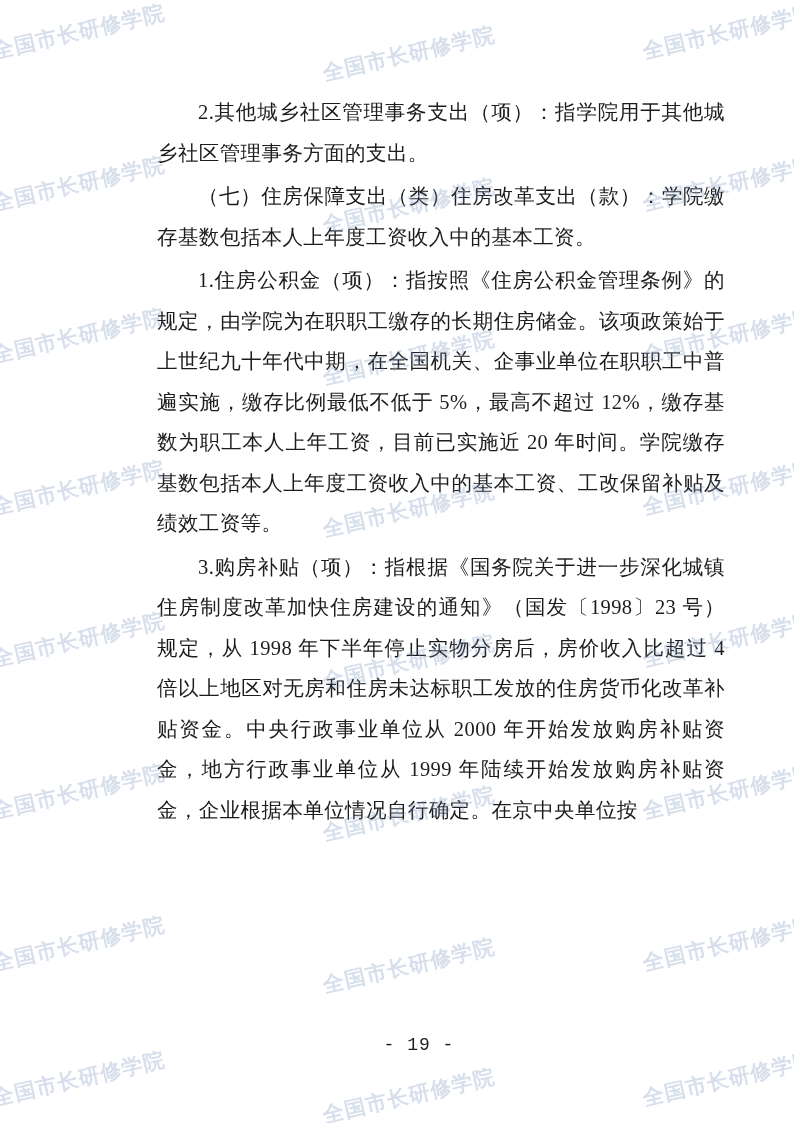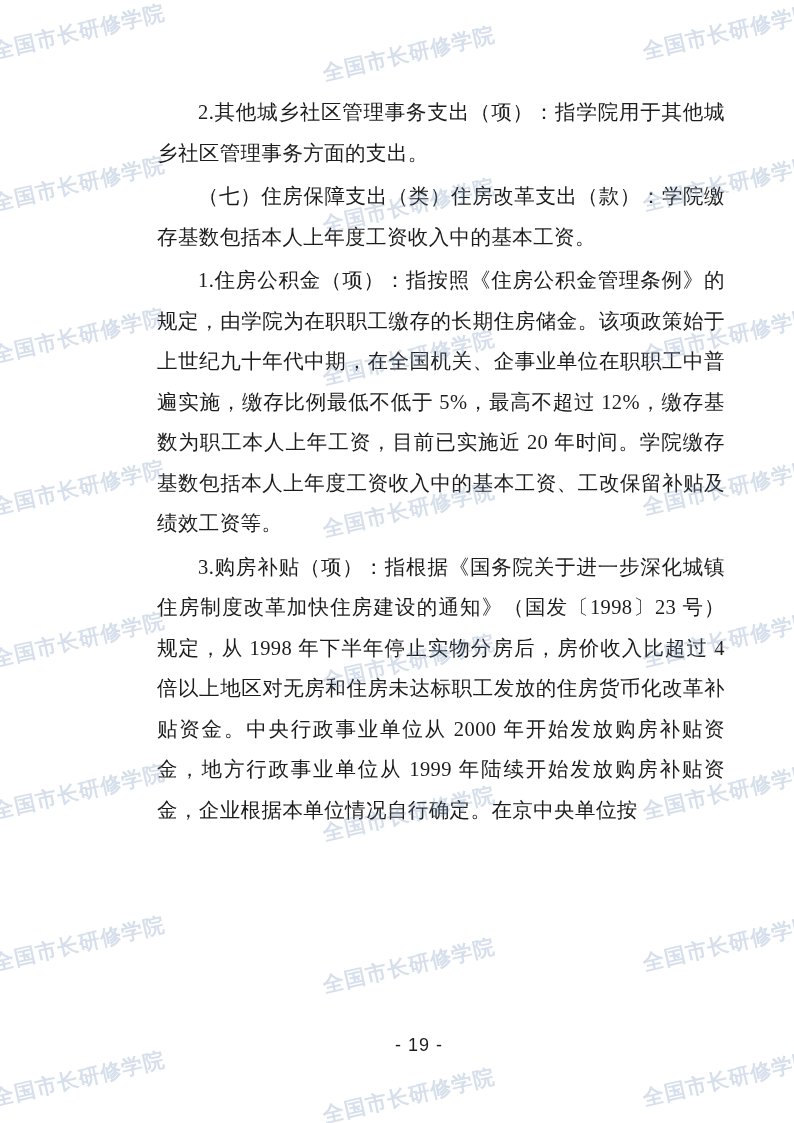--- a/index.html
+++ b/index.html
@@ -61,21 +61,21 @@
     font-family: "Liberation Serif", "DejaVu Serif", serif;
   }
   #page-number {
     position: absolute;
     left: 0;
     right: 0;
     top: 1035px;
     text-align: center;
     font-size: 18px;
     color: #1c1c1c;
-    font-family: Liberation Sans, sans-serif;
+    font-family: Liberation Mono, monospace;
     letter-spacing: 1px;
   }
 </style>
 </head>
 <body>
 
 <div id="page">
   <div id="doc-body">
     <p class="para">2.其他城乡社区管理事务支出（项）：指学院用于其他城乡社区管理事务方面的支出。</p>
     <p class="para">（七）住房保障支出（类）住房改革支出（款）：学院缴存基数包括本人上年度工资收入中的基本工资。</p>

